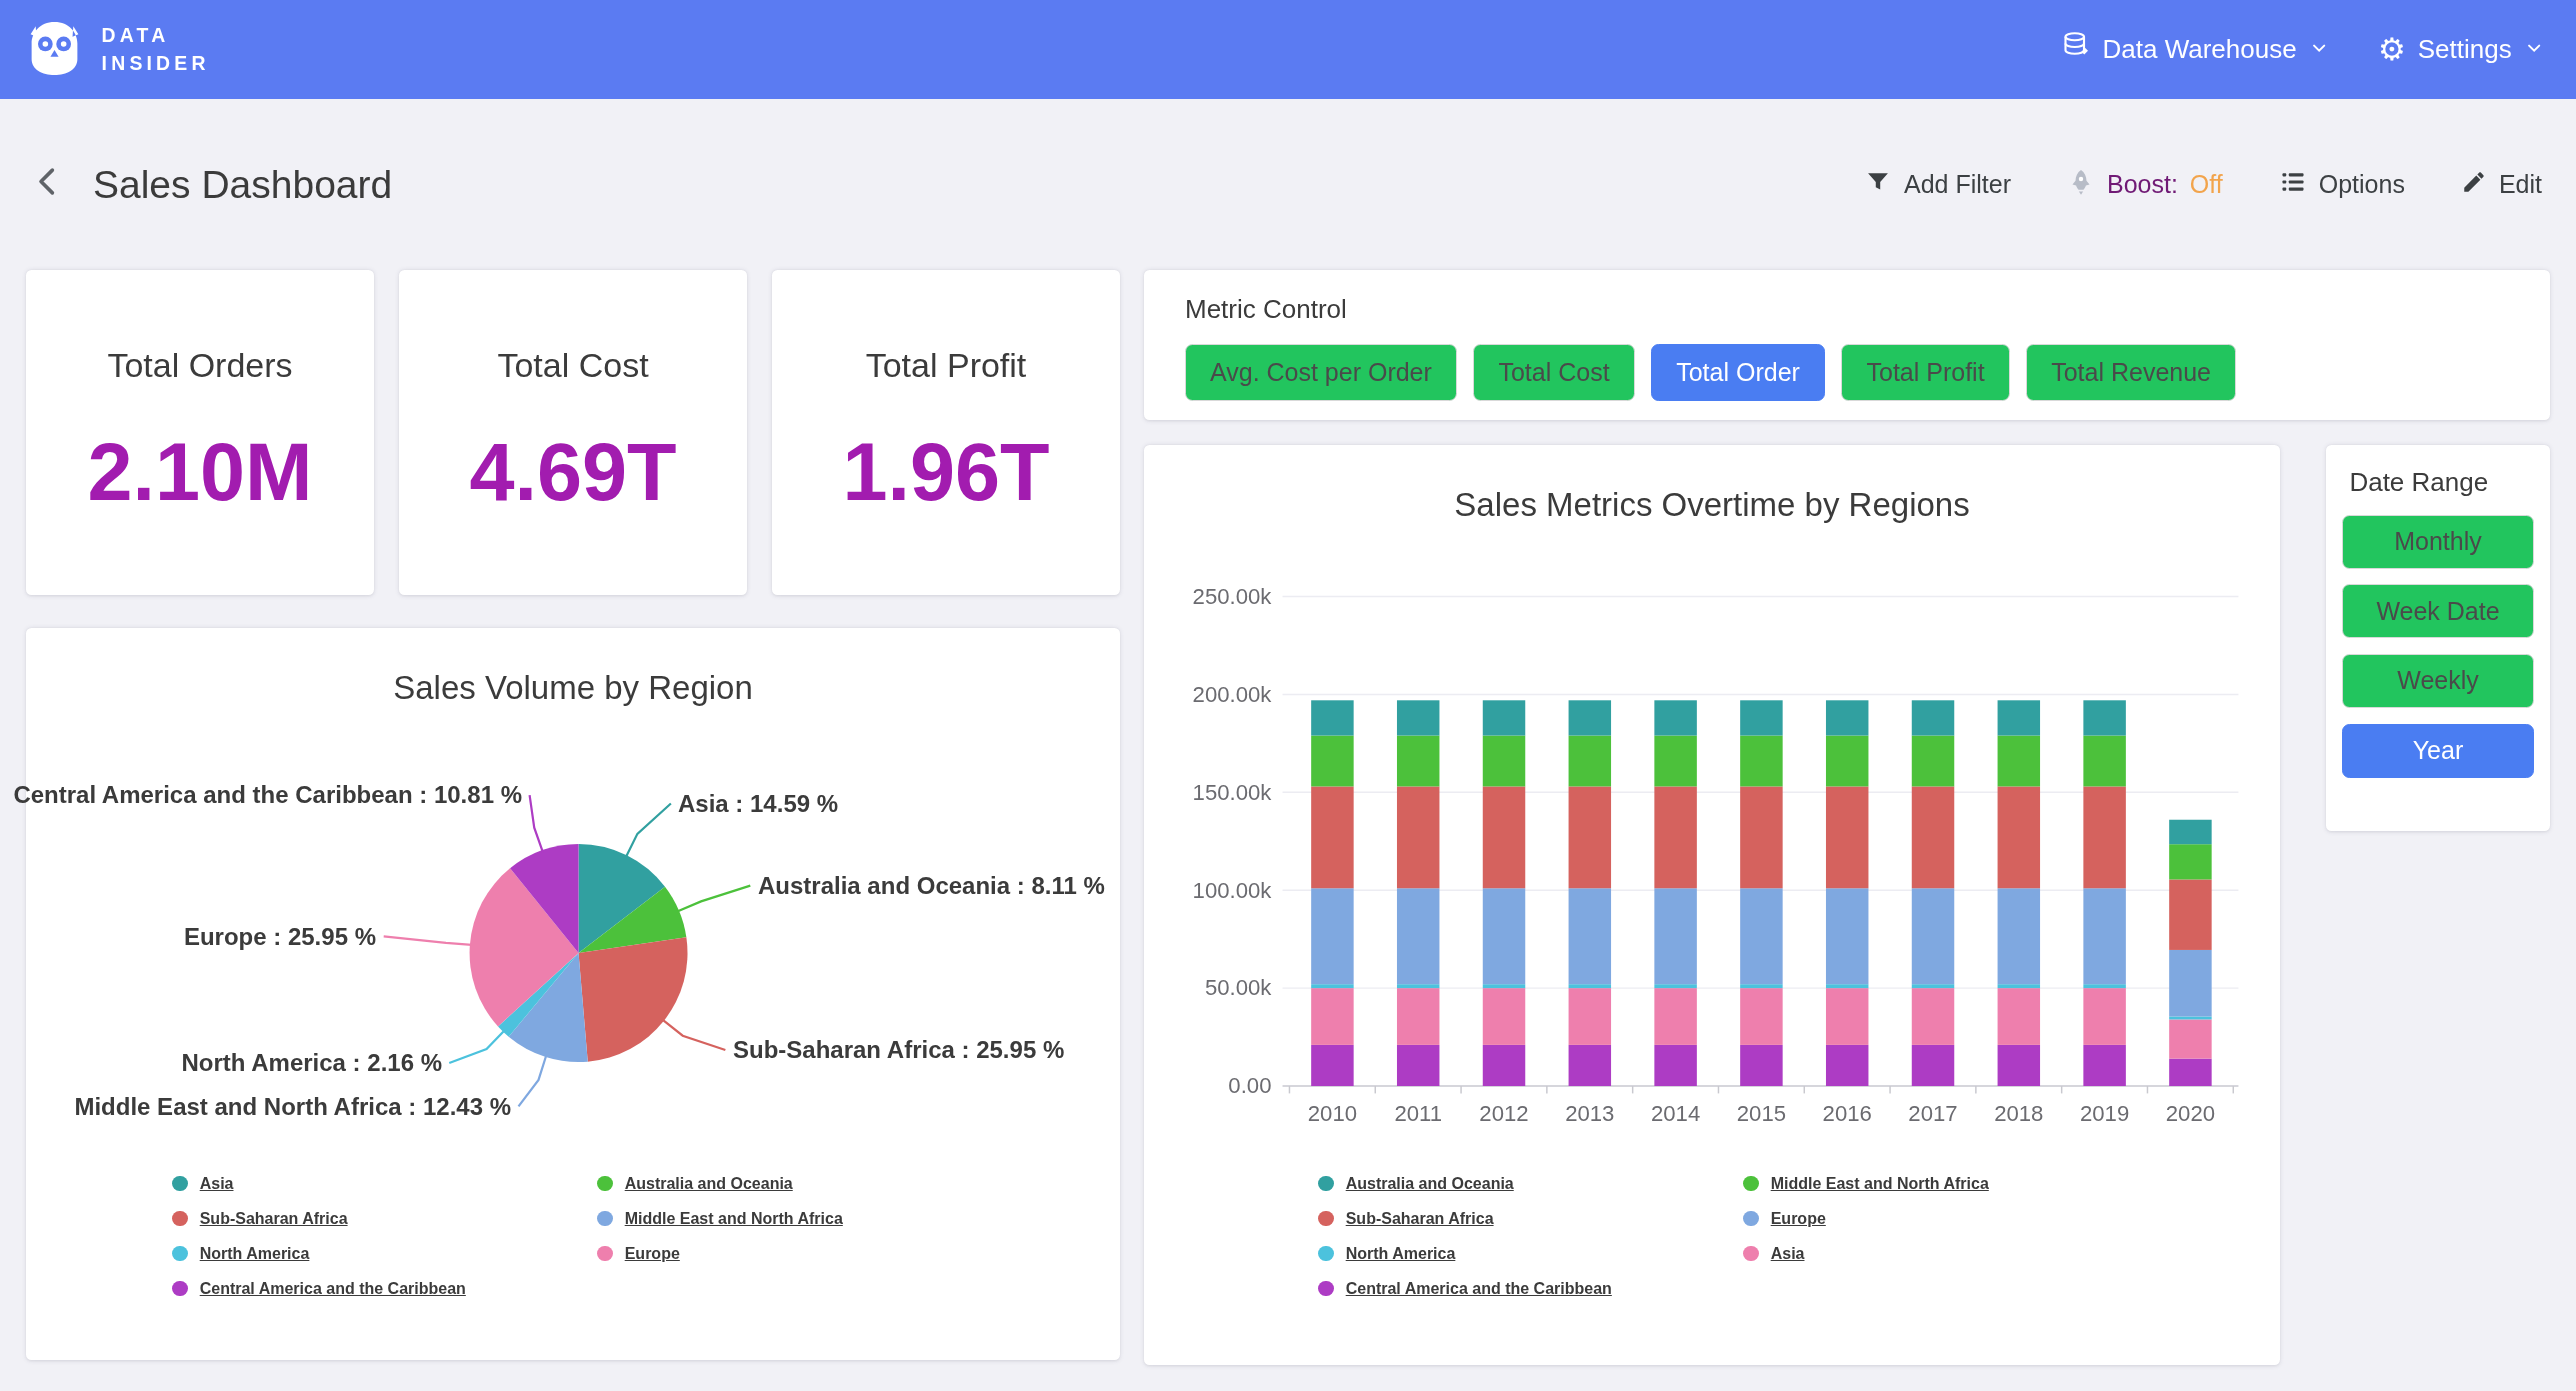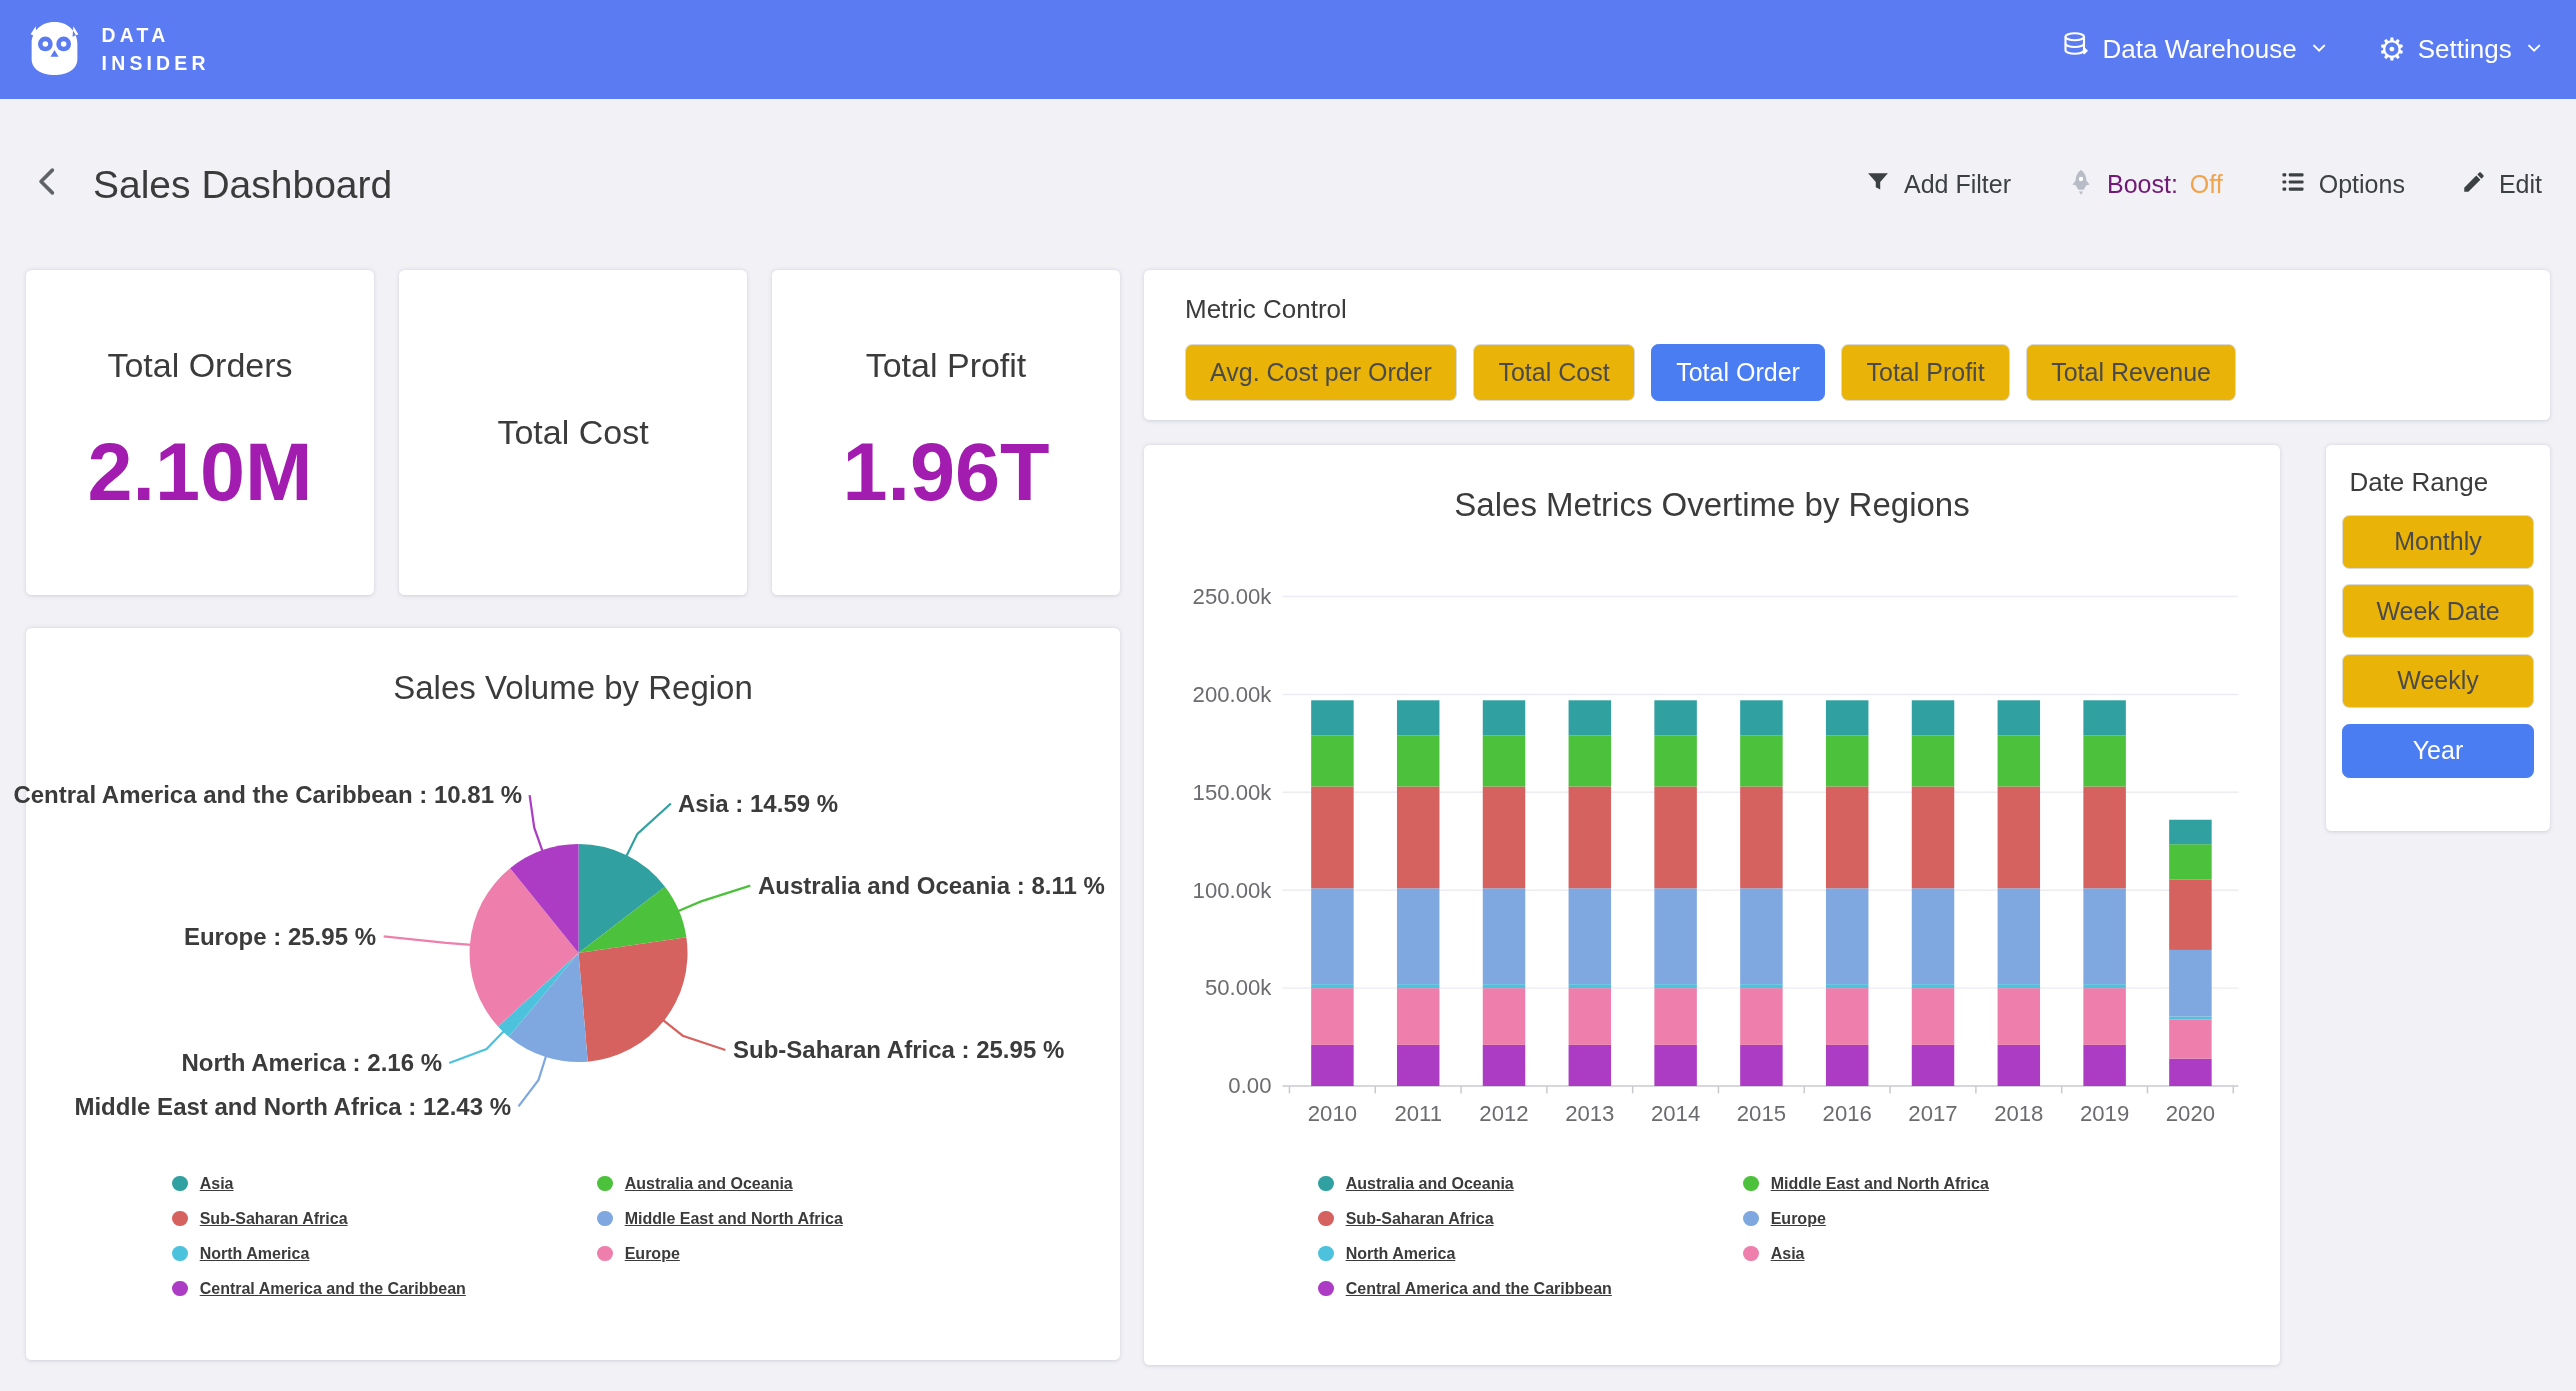--- a/index.html
+++ b/index.html
@@ -55,21 +55,21 @@
   .kpi-value { font-size:81px; font-weight:bold; color:#a21caf; }
 
   .pie-card { margin-top:33px; height:732px; position:relative; }
   .chart-title { position:absolute; top:41px; left:0; right:0; text-align:center; font-size:33px; color:#3b3b3b; font-weight:400; margin:0; }
 
   .right-col { flex:1; }
   .metric-card { height:150px; padding:24px 41px 0; }
   .metric-label { font-size:26px; color:#3b3b3b; margin-bottom:18.5px; }
   .btn-row { display:flex; gap:16.6px; }
   .opt-btn {
-    height:57px; padding:0 24px; font-size:25px; color:#4a4a4a; background:#eab308;
+    height:57px; padding:0 24px; font-size:25px; color:#4a4a4a; background:#22c55e;
     border:0.9px solid #d9d9d9; border-radius:7.4px; cursor:pointer; font-family:inherit; white-space:nowrap;
   }
   .opt-btn.active { background:var(--accent,#4a7df2); border-color:var(--accent,#4a7df2); color:#fff; }
 
   .row2 { display:flex; margin-top:25px; }
   .bar-card { width:1136px; height:920px; position:relative; flex:none; }
   .date-card { width:224px; height:386px; margin-left:auto; padding:22px 16px 0; }
   .date-label { font-size:26px; color:#3b3b3b; margin-bottom:16.6px; padding-left:7.4px; }
   .date-col { display:flex; flex-direction:column; gap:15.7px; }
   .date-col .opt-btn { height:54px; width:100%; padding:0; }
@@ -187,20 +187,21 @@
 <div class="content">
 
   <div class="left-col">
     <div class="kpi-row">
       <div class="card kpi-card">
         <div class="kpi-label">Total Orders</div>
         <div class="kpi-value">2.10M</div>
       </div>
       <div class="card kpi-card">
         <div class="kpi-label">Total Cost</div>
+        <div class="kpi-value">4.69T</div>
       </div>
       <div class="card kpi-card">
         <div class="kpi-label">Total Profit</div>
         <div class="kpi-value">1.96T</div>
       </div>
     </div>
 
     <div class="card pie-card">
       <h2 class="chart-title">Sales Volume by Region</h2>
       <svg id="pie-svg" class="chart" width="1094" height="736" viewBox="0 0 1184 797">

